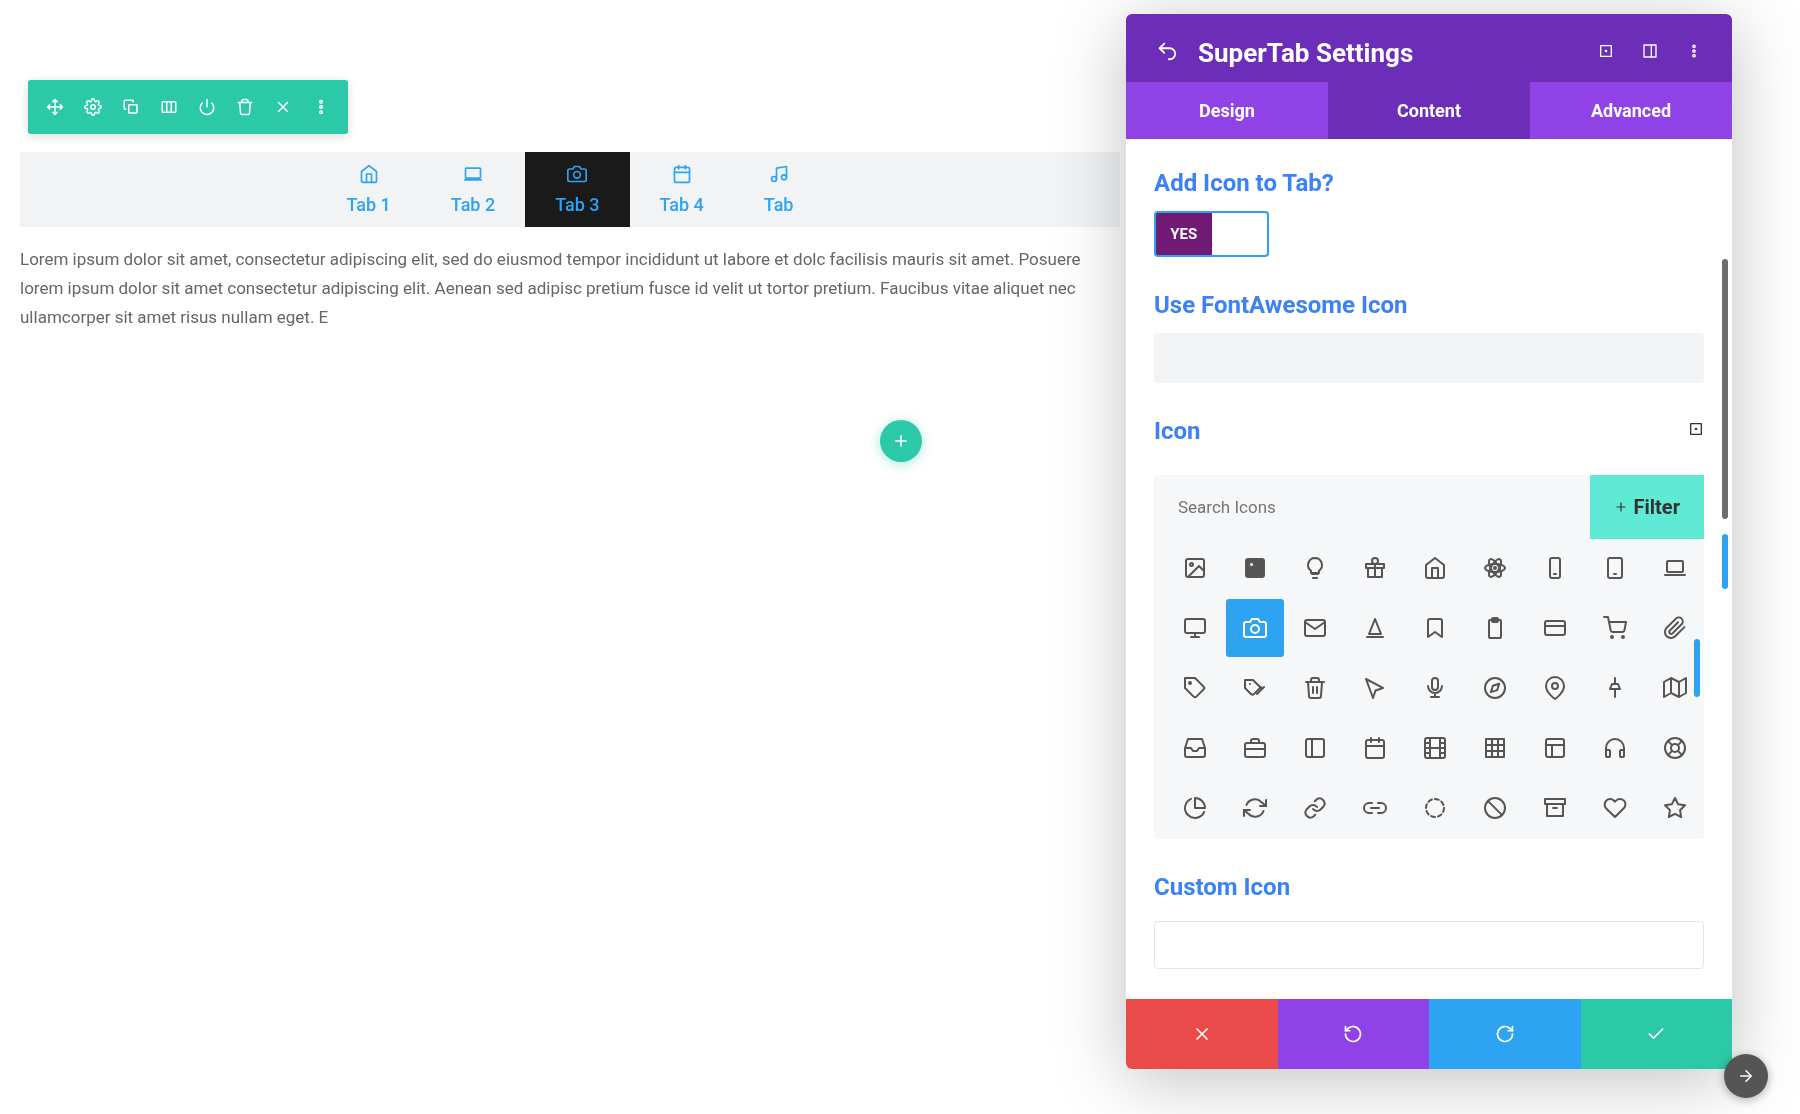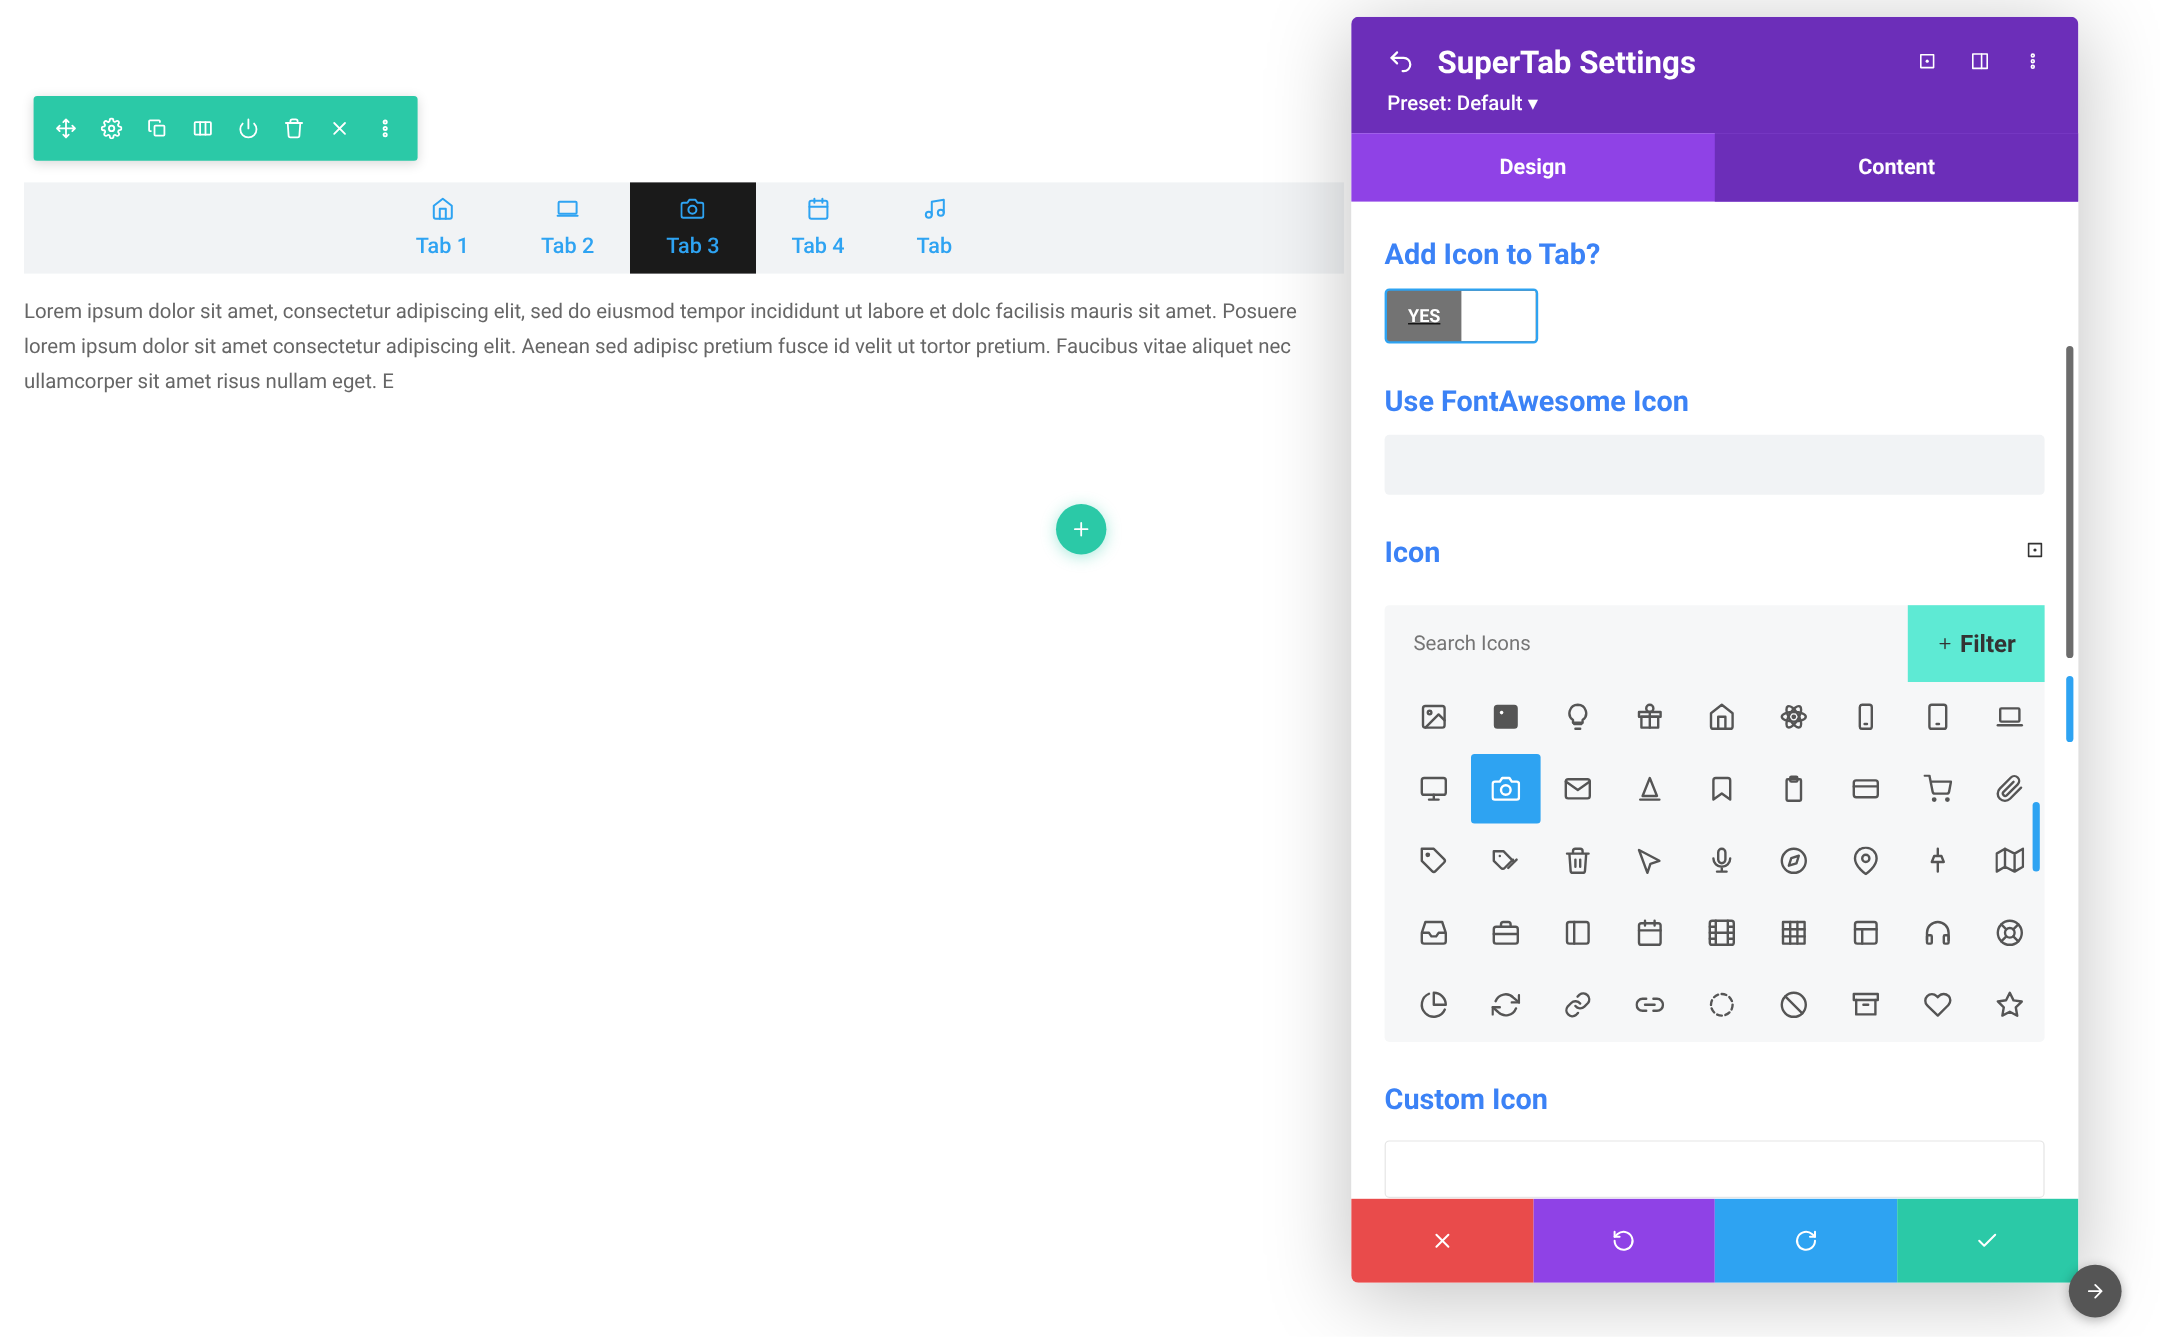--- a/index.html
+++ b/index.html
@@ -41,21 +41,21 @@
 .panel-tab { flex: 1; text-align: center; padding: 18px 0; color: #fff; font-size: 18px; font-weight: 700; cursor: pointer; }
 .panel-tab.active { background: #6c2eb9; }
 
 .panel-body { flex: 1; overflow-y: auto; padding: 30px 28px; position: relative; }
 .panel-scroll-track { position: absolute; right: 4px; top: 0; width: 6px; height: 100%; }
 .panel-scroll-thumb { position: absolute; right: 0; width: 6px; height: 260px; top: 120px; background: #6c6c6c; border-radius: 3px; }
 .panel-scroll-blue { position: absolute; right: 0; width: 6px; height: 55px; top: 395px; background: #2ea3f2; border-radius: 3px; }
 
 .field-label { font-size: 24px; font-weight: 700; color: #3b82f6; margin-bottom: 14px; }
 
-.toggle { display: inline-flex; background: #737373; border: 2px solid #2ea3f2; border-radius: 4px; overflow: hidden; width: 128px; height: 46px; cursor: pointer; text-decoration: underline; }
+.toggle { display: inline-flex; background: #701a75; border: 2px solid #2ea3f2; border-radius: 4px; overflow: hidden; width: 115px; height: 46px; cursor: pointer; }
 .toggle .yes { flex: 1; color: #fff; font-weight: 700; font-size: 15px; display: flex; align-items: center; justify-content: center; }
 .toggle .blank { flex: 1; background: #fff; }
 
 .section { margin-bottom: 34px; }
 
 .fa-input { width: 100%; height: 50px; background: #f1f3f5; border: none; border-radius: 4px; padding: 0 18px; font-size: 15px; }
 
 .icon-section-header { display: flex; align-items: center; justify-content: space-between; margin-bottom: 30px; }
 .expand-ic { cursor: pointer; color: #333; }
 
@@ -202,26 +202,26 @@
               <rect x="3" y="3" width="18" height="18"></rect>
               <path d="M14 3v18"></path>
             </svg></span>
         <span><svg width="16" height="16" viewBox="0 0 24 24" fill="currentColor" stroke="none">
               <circle cx="12" cy="5" r="1.8"></circle>
               <circle cx="12" cy="12" r="1.8"></circle>
               <circle cx="12" cy="19" r="1.8"></circle>
             </svg></span>
       </div>
     </div>
-    <div class="panel-preset">Preset: Default ▾</div>
   </div>
 
   <div class="panel-tabs">
     <div class="panel-tab">Design</div>
     <div class="panel-tab active">Content</div>
+    <div class="panel-tab">Advanced</div>
   </div>
 
   <div class="panel-body">
     <div class="section">
       <div class="field-label">Add Icon to Tab?</div>
       <div class="toggle">
         <div class="yes">YES</div>
         <div class="blank"></div>
       </div>
     </div>

